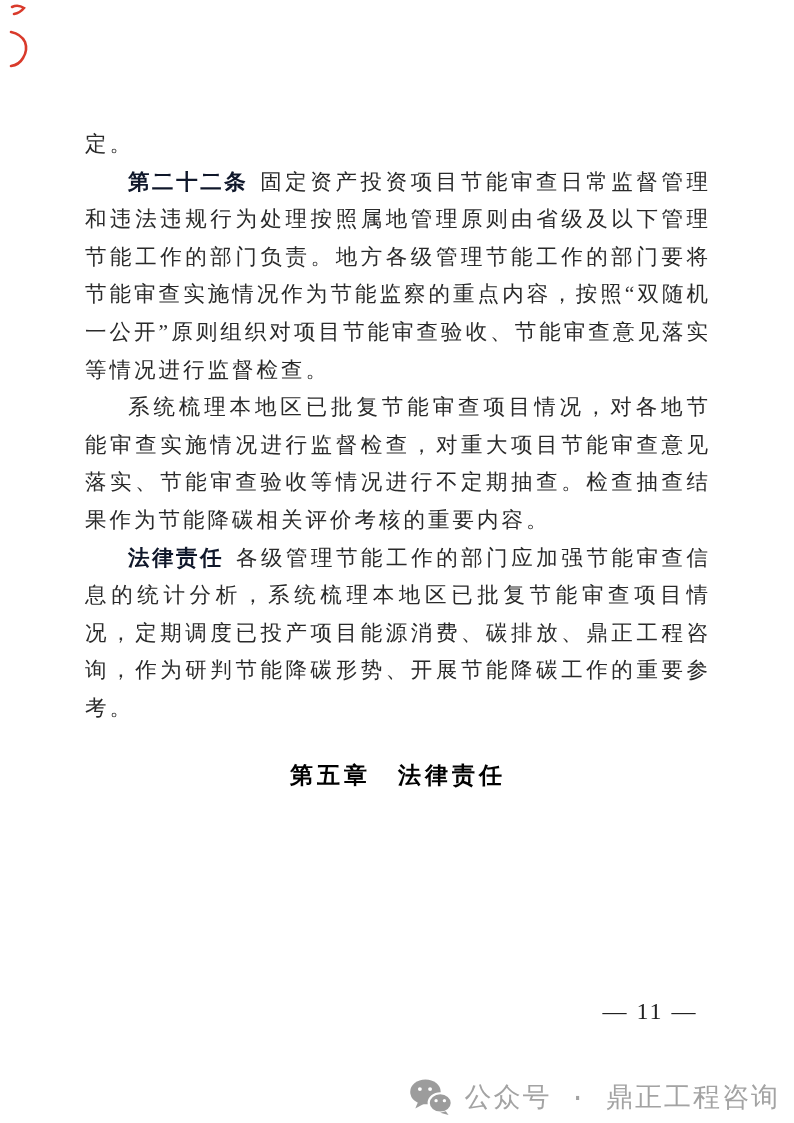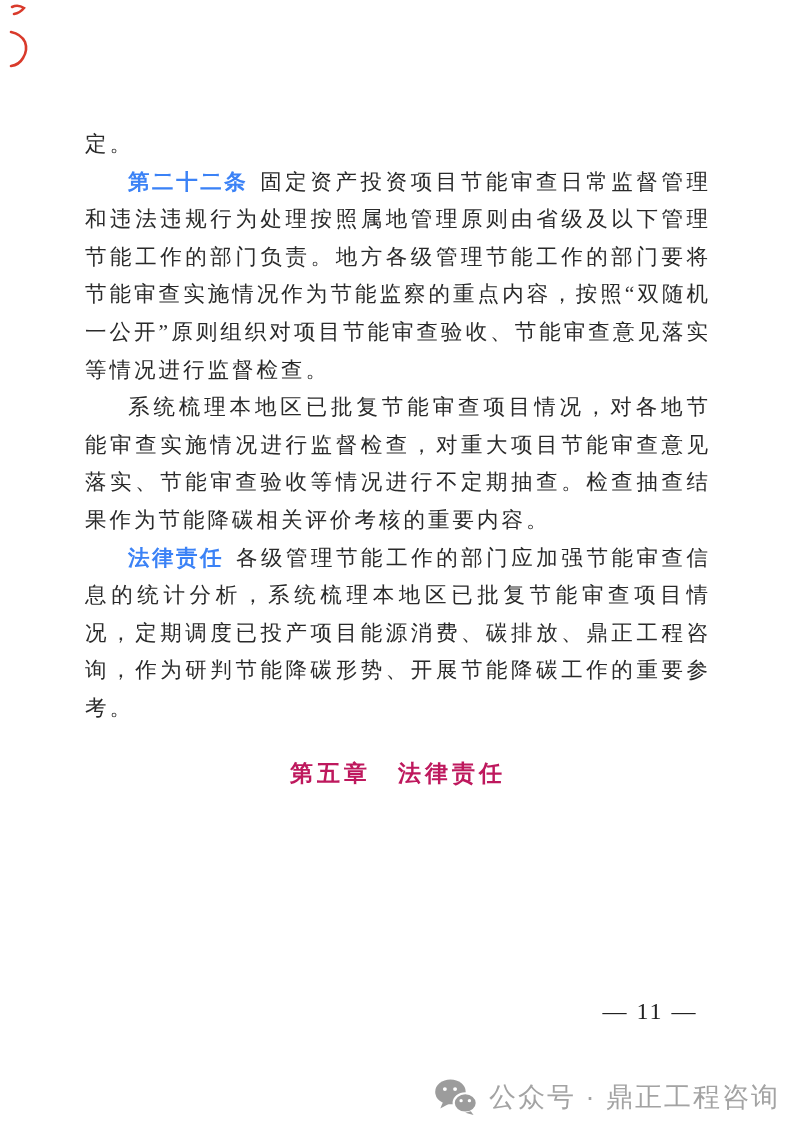--- a/index.html
+++ b/index.html
@@ -33,54 +33,54 @@
     line-height: 37.6px;
     letter-spacing: 3px;
     text-align: justify;
     text-indent: 2em;
     color: #2a2a2a;
   }
   .doc-body p.no-indent { text-indent: 0; }
   .para-lead {
     font-family: Liberation Sans, sans-serif;
     font-weight: 700;
-    color: #3b82f6;
+    color: #0f172a;
     margin-right: 0.55em;
     letter-spacing: 2px;
   }
   .para-lead:empty { margin-right: 0; }
   .chapter-heading {
     margin-top: 27px;
     text-align: center;
-    font-family: Liberation Mono, monospace;
+    font-family: Liberation Sans, sans-serif;
     font-weight: 700;
     font-size: 23px;
     letter-spacing: 4px;
-    color: #be185d;
+    color: #000000;
     line-height: 40px;
   }
   .page-number {
     position: absolute;
     top: 998px;
     left: 560px;
     width: 180px;
     text-align: center;
     font-size: 24px;
     letter-spacing: 2px;
     color: #222222;
   }
   .wechat-footer {
     position: absolute;
     top: 1078px;
     right: 14px;
     display: flex;
     align-items: center;
     gap: 10px;
     color: #a3a3a3;
-    font-family: Liberation Sans, sans-serif;
+    font-family: Liberation Mono, monospace;
     font-size: 27px;
     letter-spacing: 2px;
   }
   .wechat-icon { width: 46px; height: 37px; display: block; }
 </style>
 </head>
 <body>
 
 <div class="page">
 

